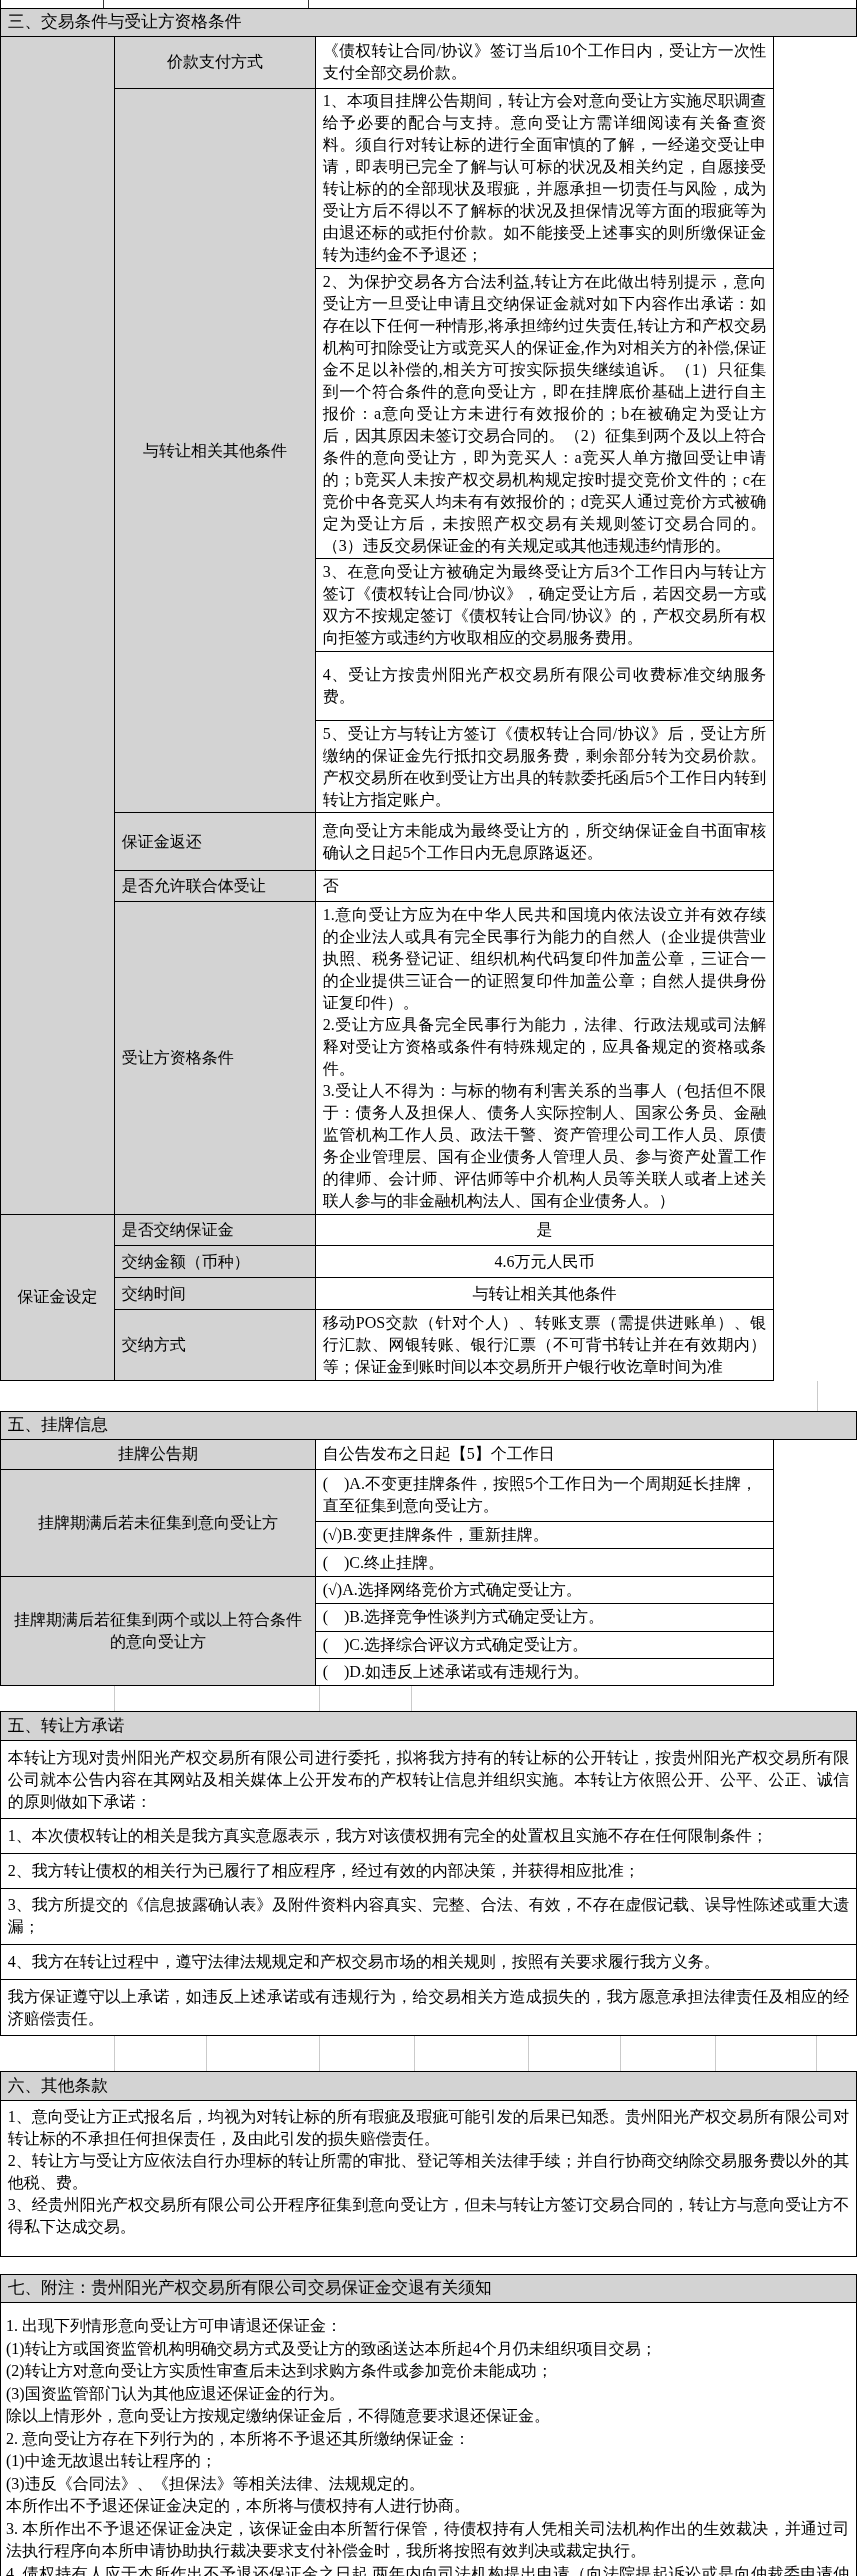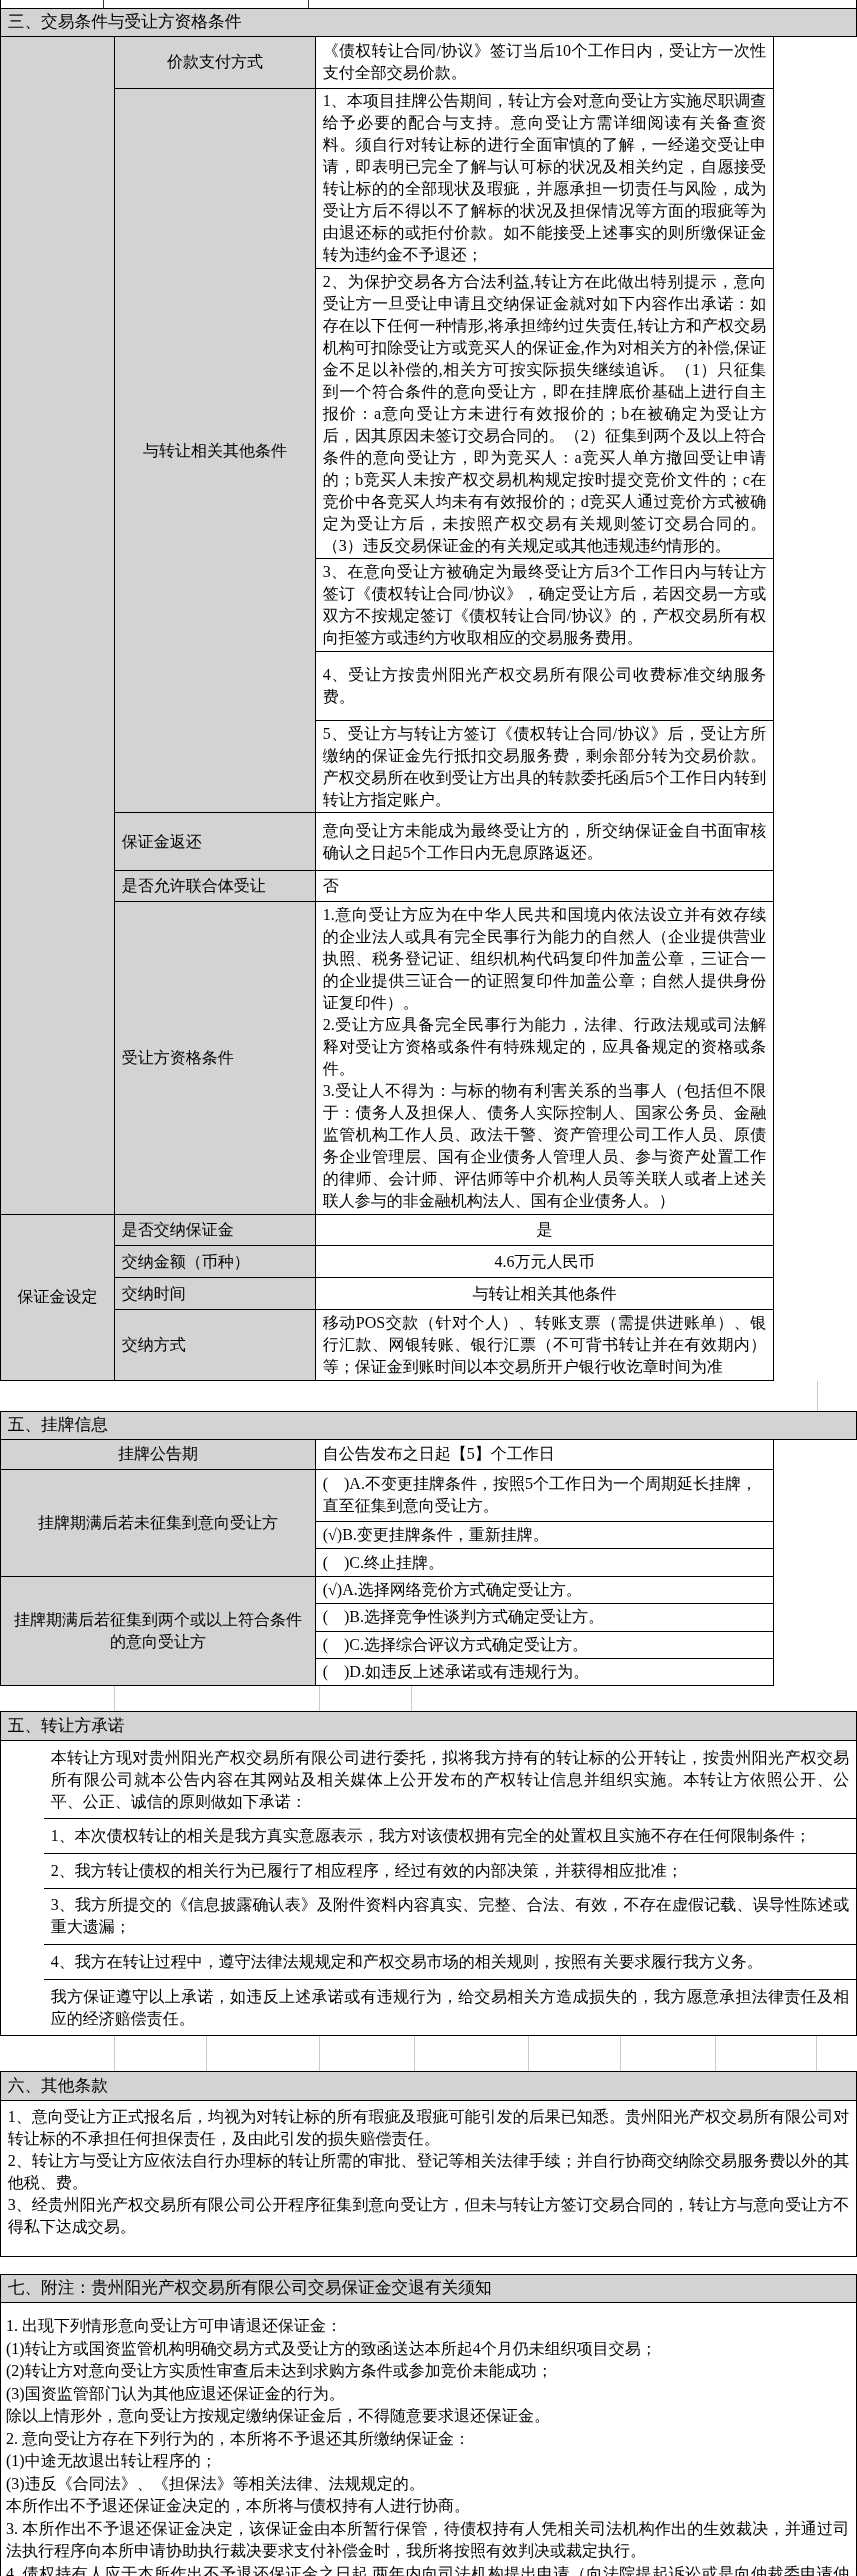--- a/index.html
+++ b/index.html
@@ -40,21 +40,21 @@
     overflow:hidden;
     word-break:break-all;
   }
   .shade { background:#d3d3d3; }
   .center { text-align:center; }
   .just { text-align:justify; }
   .val { background:#fff; }
   col.c1 { width:114px; } col.c2 { width:201px; }
   col.cl { width:315px; }
   
-  .box { border:0.8px solid #000; border-top:none; background:#fff; box-sizing:border-box; width:857px;padding-left:43px; }
+  .box { border:0.8px solid #000; border-top:none; background:#fff; box-sizing:border-box; width:857px; }
   .box.rows .prow { padding:5.8px 6.7px; }
   .box.rows .prow + .prow { border-top:0.8px solid #000; }
   .s6box { padding:5px 6.7px 18.3px 6.7px; }
   .s7box { padding:11.7px 6.7px 25px 5px; }
   .s7box div { line-height:22.5px; }
   
   .sep { background:#fff; }
   .sep1 { height:30px; background:linear-gradient(#bdbdbd,#bdbdbd) 817px 0/0.8px 100% no-repeat; }
   .sep2 { height:25px; background:
       linear-gradient(#bdbdbd,#bdbdbd) 114px 0/0.8px 100% no-repeat,

